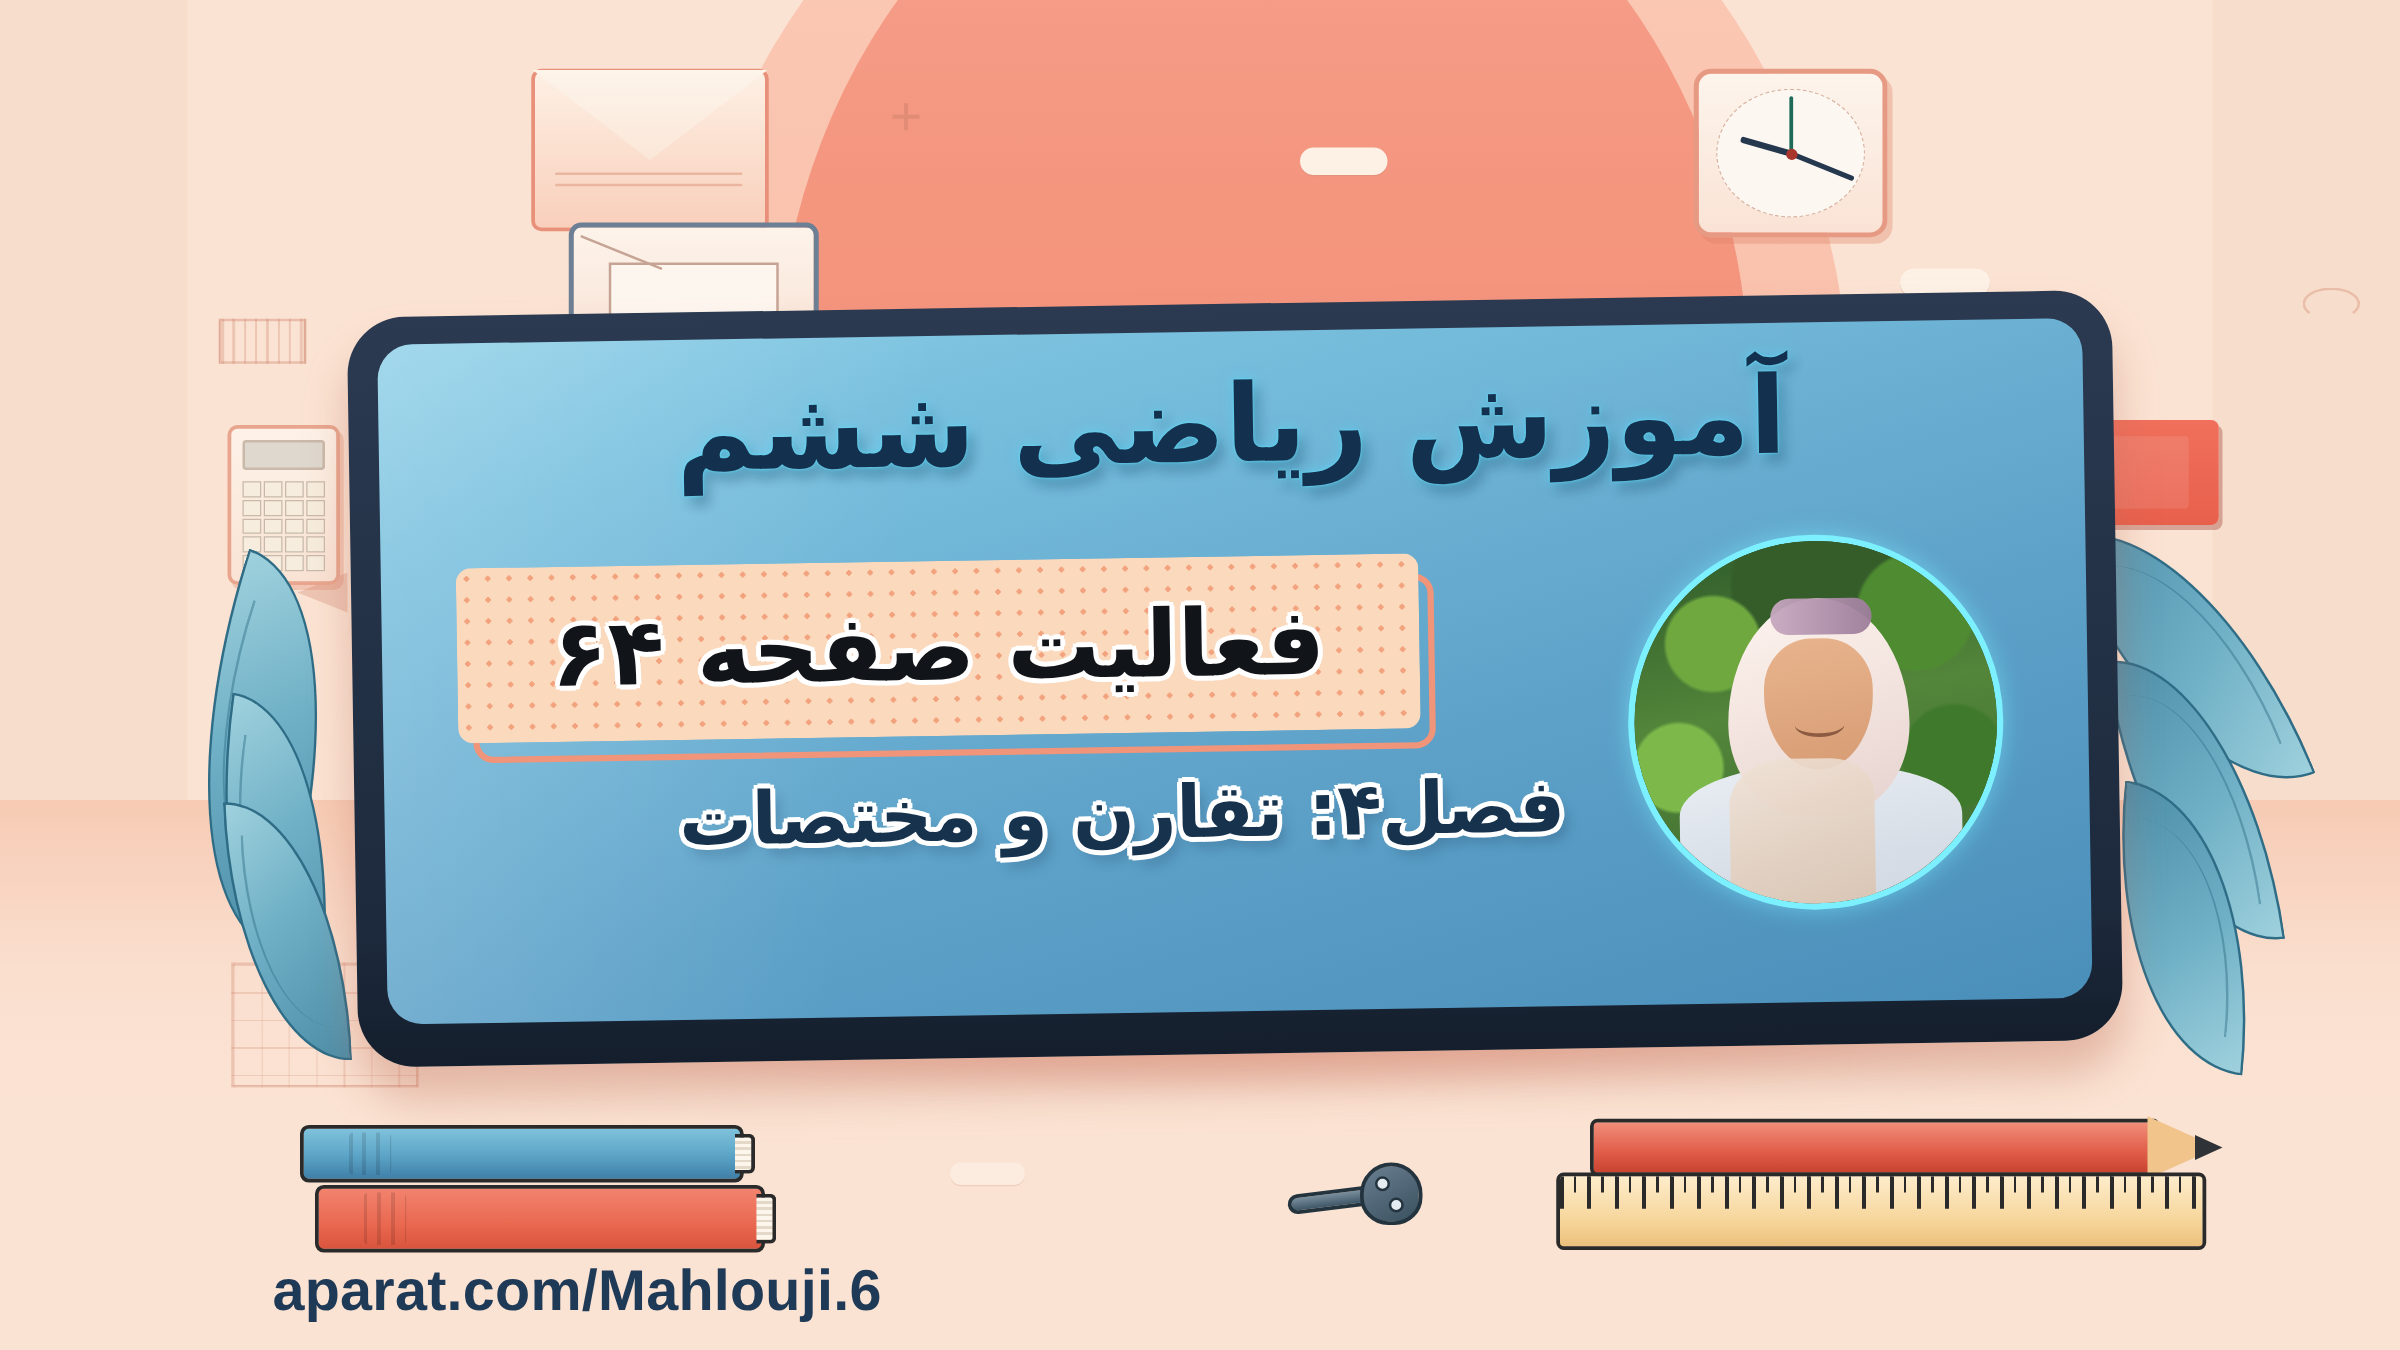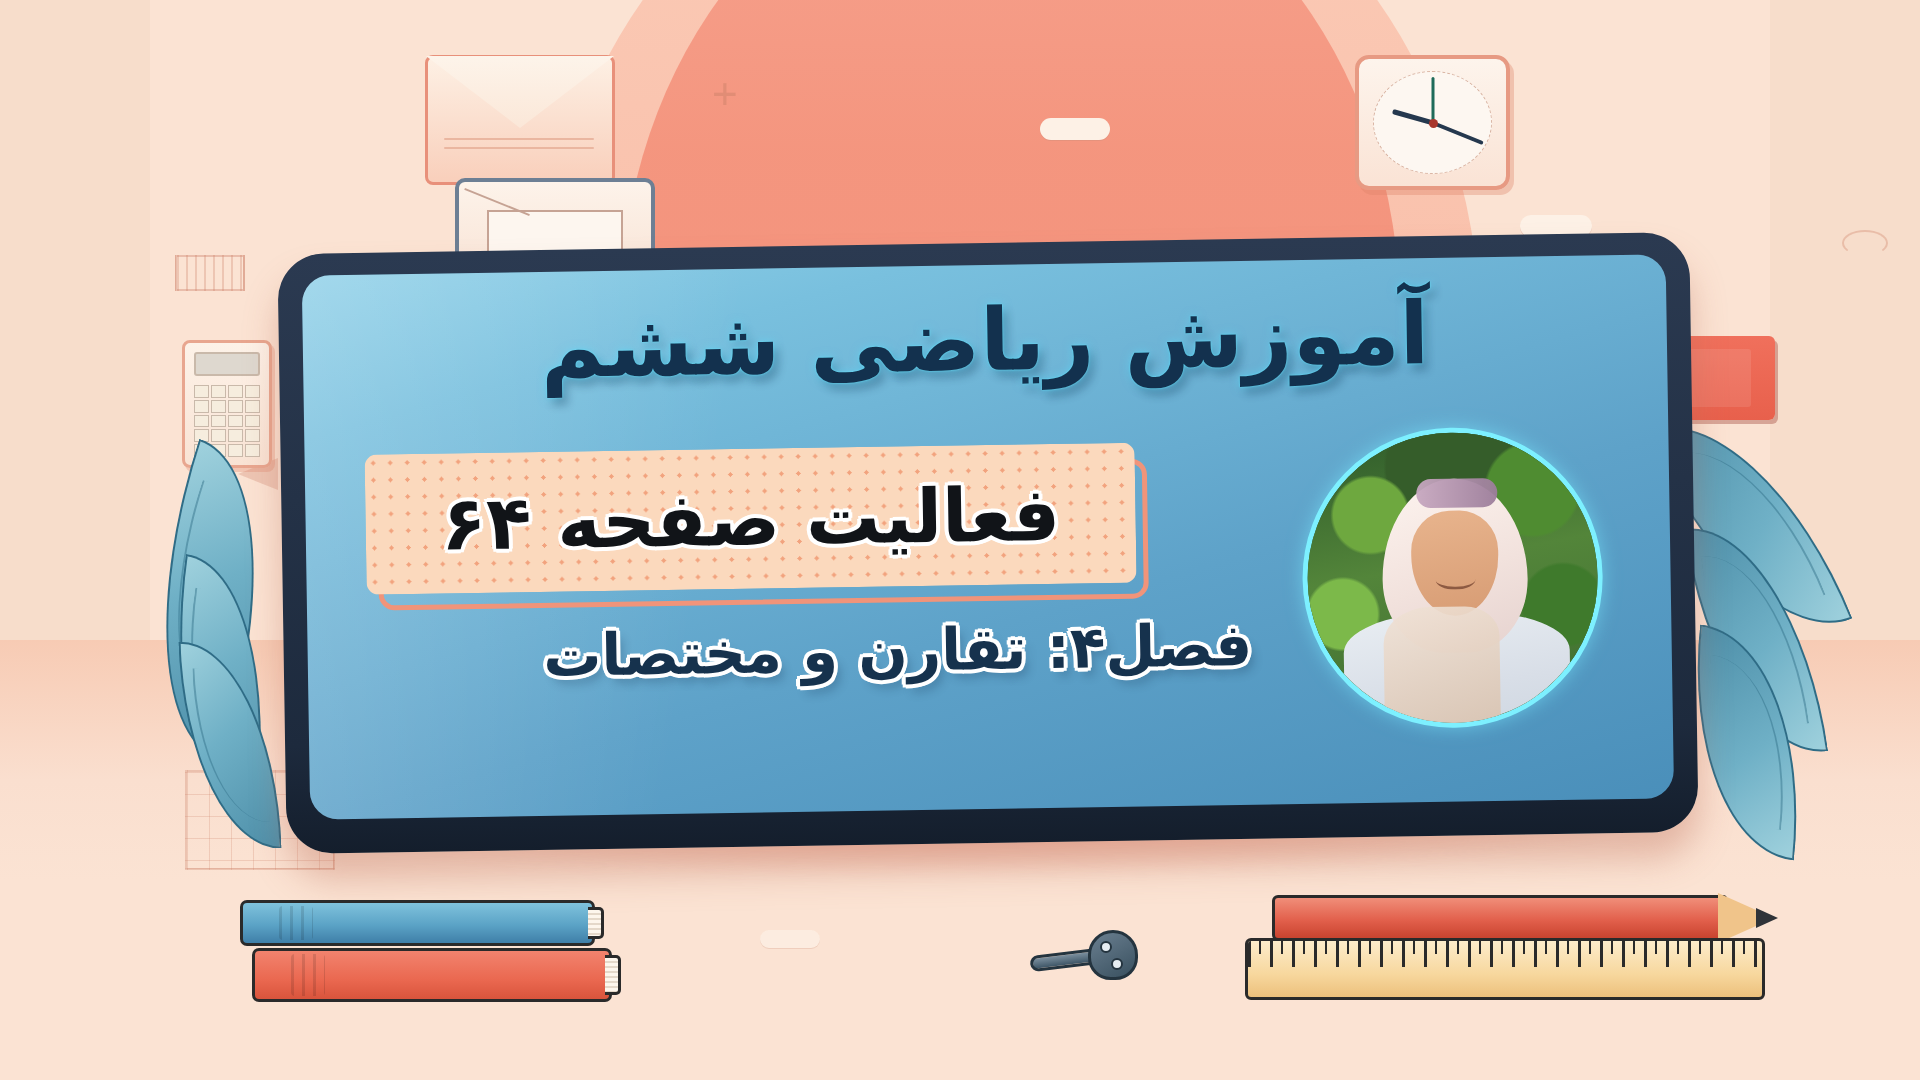--- a/index.html
+++ b/index.html
@@ -514,14 +514,15 @@
   </div>
 
   <div class="pencil-body"></div>
   <div class="pencil-tip"></div>
   <div class="pencil-lead"></div>
   <div class="ruler">
     <div class="ticks"></div>
     <div class="ticks2"></div>
   </div>
 
+  <div class="url">aparat.com/Mahlouji.6</div>
 
 </div>
 
 </body></html>

